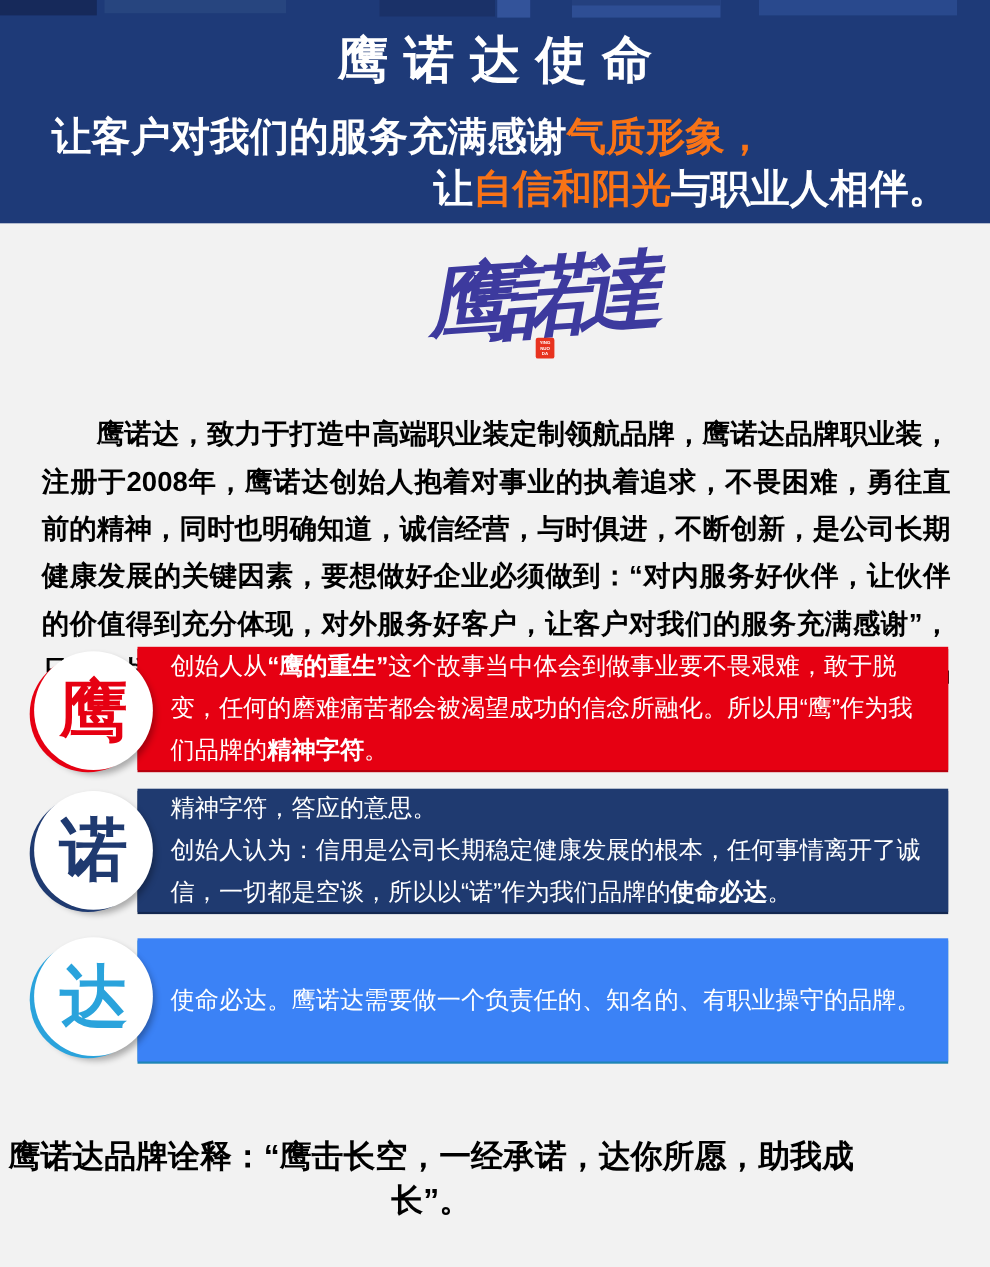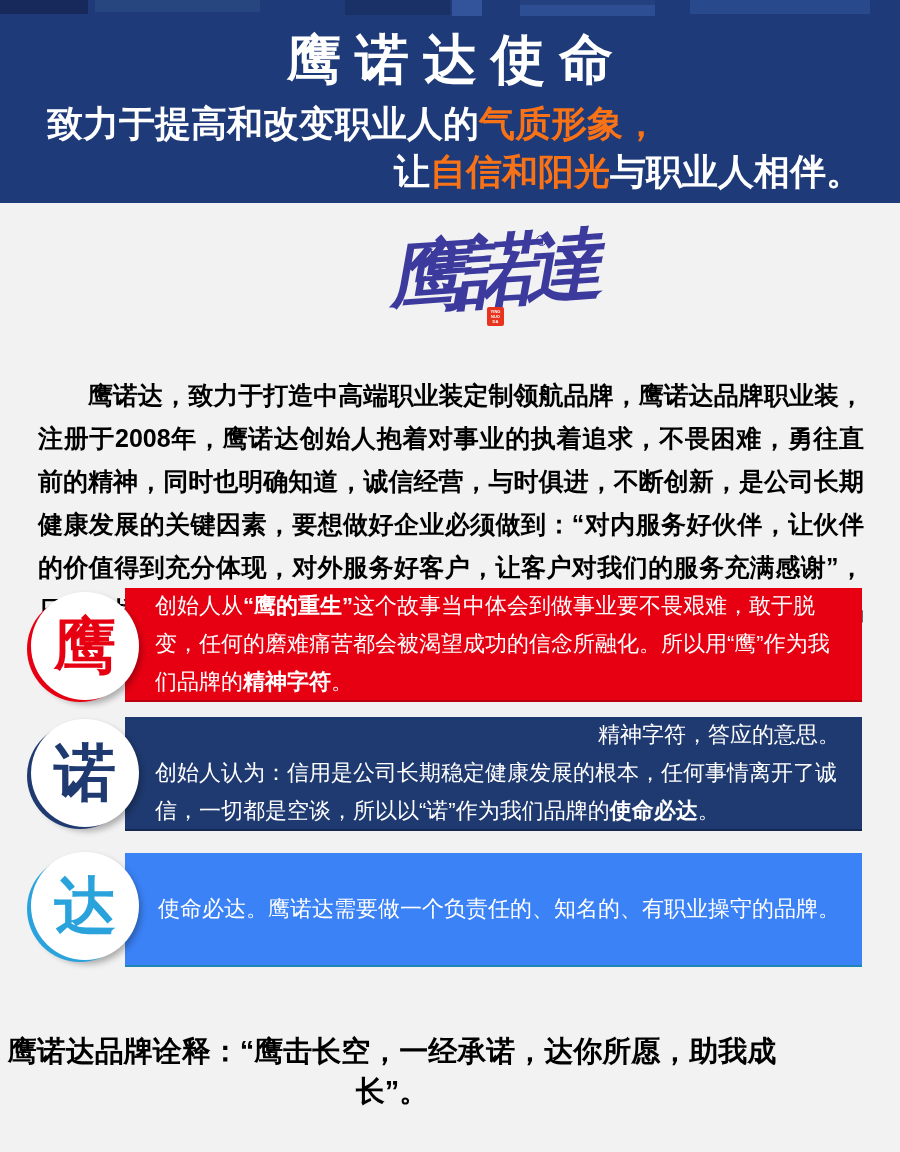--- a/index.html
+++ b/index.html
@@ -30,21 +30,21 @@
   .remnant.r3 { left: 345px; width: 105px; height: 15px; background: #1a3168; }
   .remnant.r4 { left: 452px; width: 30px;  height: 16px; background: #33539a; }
   .remnant.r5 { left: 520px; width: 135px; height: 16px; background: #2e4e94; border-top: 5px solid #24407e; }
   .remnant.r6 { left: 690px; width: 180px; height: 14px; background: #2c4c90; opacity: .85; }
   .page-title {
     position: absolute;
     top: 24px; left: 0;
     width: 900px;
     text-align: center;
     color: #ffffff;
-    font-size: 54px;
+    font-size: 46px;
     font-weight: 700;
     letter-spacing: 14px;
     text-indent: 14px;
   }
   .subtitle { position: absolute; color: #ffffff; font-size: 36px; font-weight: 700; white-space: nowrap; }
   .subtitle .hl { color: #f97316; }
   .subtitle-1 { top: 100px; left: 47px; }
   .subtitle-2 { top: 148px; right: 38px; text-align: center; }
 
   
@@ -107,21 +107,20 @@
     position: absolute;
     left: 125px;
     width: 737px; height: 112px;
     display: flex;
     flex-direction: column;
     justify-content: center;
     padding: 8px 22px 8px 30px;
     color: #ffffff;
     font-size: 22px;
     line-height: 38px;
-    align-items: flex-end;
   }
   .band p { font-weight: 400; }
   .band-eagle   { top: 588px; background: #e60012; box-shadow: 0 2px 0 #b8000e; }
   .band-promise { top: 717px; background: #1f3a70; box-shadow: 0 2px 0 #142851; }
   .band-achieve { top: 853px; background: #3b82f6; box-shadow: 0 2px 0 #1f85b6; }
 
   .badge {
     position: absolute;
     width: 108px; height: 108px;
     border-radius: 50%;
@@ -159,21 +158,21 @@
   <div class="header">
     <div class="top-strip">
       <div class="remnant r1"></div>
       <div class="remnant r2"></div>
       <div class="remnant r3"></div>
       <div class="remnant r4"></div>
       <div class="remnant r5"></div>
       <div class="remnant r6"></div>
     </div>
     <div class="page-title">鹰诺达使命</div>
-    <div class="subtitle subtitle-1"><span>致力于提高和改变职业人的</span><span class="hl">气质形象，</span></div>
+    <div class="subtitle subtitle-1"><span>让客户对我们的服务充满感谢</span><span class="hl">气质形象，</span></div>
     <div class="subtitle subtitle-2"><span>让</span><span class="hl">自信和阳光</span><span>与职业人相伴。</span></div>
   </div>
 
   <div class="logo-wrap">
     <div class="logo-calligraphy">鹰諾達</div>
     <div class="registered-mark"></div>
     <div class="logo-seal">
       <div>YING</div>
       <div>NUO</div>
       <div>DA</div>

